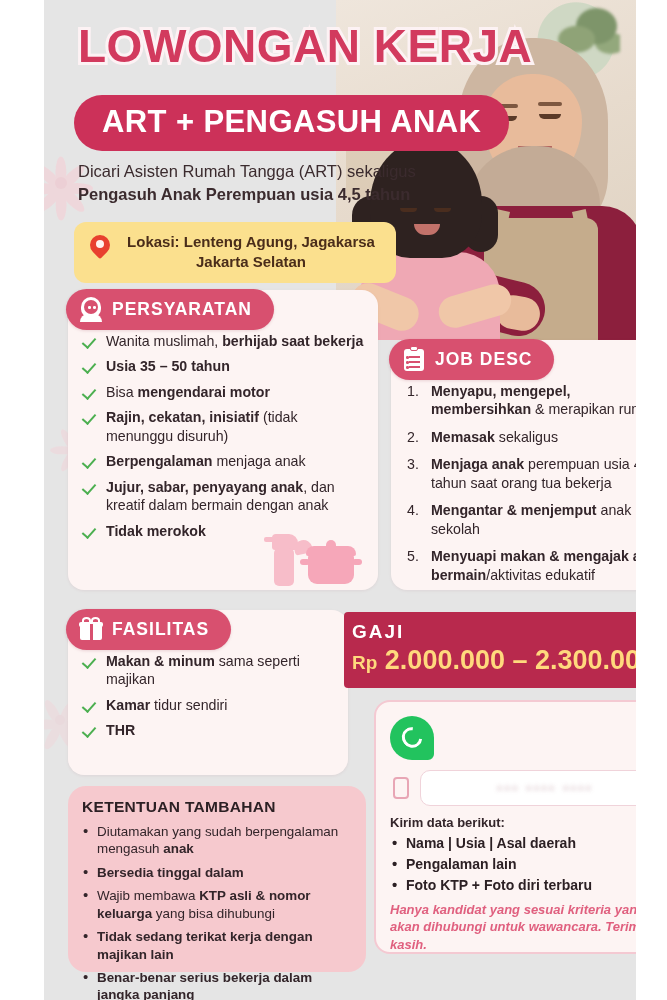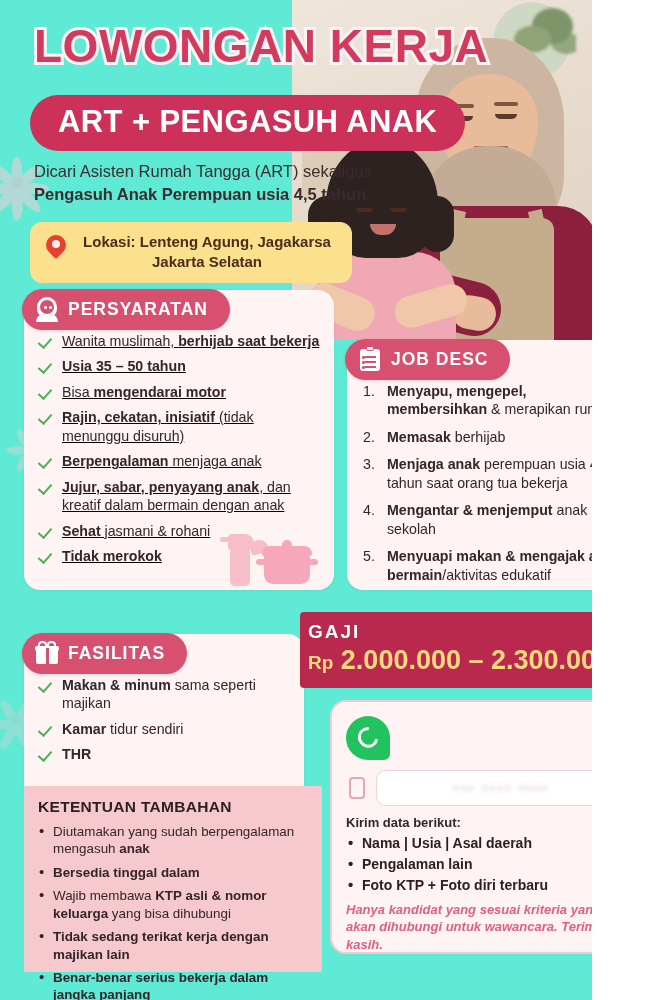--- a/index.html
+++ b/index.html
@@ -4,22 +4,23 @@
 <style>
   * { box-sizing: border-box; margin: 0; padding: 0; }
   html, body {
     width: 667px; height: 1000px;
     font-family: "Liberation Sans", sans-serif;
     overflow: hidden;
   }
   .poster {
     position: relative;
     width: 592px; height: 1000px;
-    background: #5eead4;
+    background: #e5e5e5;
     overflow: hidden;
+    margin-left: 44px;
   }
   
   .bg-flowers { position:absolute; inset:0; pointer-events:none; }
   .flower {
     position: absolute;
     opacity: .55;
   }
   .flower span {
     position:absolute; left:50%; top:50%;
     width: 46%; height: 16%;
@@ -236,21 +237,21 @@
     font-size:13px; color:#c8a8b0; letter-spacing:3px;
     filter: blur(2.4px); opacity:.85;
   }
   .wa-sub { margin-top:9px; font-size:13px; color:#33252a; font-weight:600; }
   ul.wa-list { list-style:none; margin-top:5px; }
   ul.wa-list li { position:relative; padding-left:16px; margin-bottom:5px;
     font-size:14px; font-weight:800; color:#2c2024; }
   ul.wa-list li::before { content:"•"; position:absolute; left:2px; top:-1px; font-size:15px; }
   .wa-note { margin-top:8px; font-size:13px; font-style:italic; color:#e0607f; line-height:1.34; font-weight:600; }
   
-  .ket { position:absolute; background:#f6c9ce; border-radius:2px; padding:12px 14px 14px; }
+  .ket { position:absolute; background:#f6c9ce; border-radius:18px; padding:12px 14px 14px; }
   .ket h3 { font-size:15.5px; font-weight:800; color:#2c2024; letter-spacing:.3px; margin-bottom:7px; }
   ul.ket-list { list-style:none; }
   ul.ket-list li { position:relative; padding-left:15px; margin-bottom:6px;
     font-size:13.4px; line-height:1.3; color:#33252a; }
   ul.ket-list li::before { content:"•"; position:absolute; left:1px; top:-2px; font-size:15px; }
   ul.ket-list li b { font-weight:800; }
   
   .decor-clean { position:absolute; opacity:.85; }
   .spray-body { position:absolute; left:10px; top:22px; width:20px; height:38px;
     background:#f7b4c2; border-radius:5px; }
@@ -383,40 +384,39 @@
 
   <div class="loc-pill">
     <span class="pin">
         <b></b>
         <i></i>
       </span>
     <span>Lokasi: Lenteng Agung, Jagakarsa</span><br>
     <span>Jakarta Selatan</span>
   </div>
 
-  <div class="card" style="left:24px;top:290px;width:310px;height:300px;text-decoration:underline;">
+  <div class="card" style="left:24px;top:290px;width:310px;height:300px;">
     <div class="badge">
       <span class="bi ic-hijab">
         <b></b>
           <i></i>
           <u></u>
           <span class="e" style="left:9px"></span>
           <span class="e" style="left:14px"></span>
       </span>
       <span>PERSYARATAN</span>
     </div>
     <div class="card-body">
       <ul class="checks">
         <li><span>Wanita muslimah, </span><b>berhijab saat bekerja</b><span></span></li>
         <li><span></span><b>Usia 35 – 50 tahun</b><span></span></li>
         <li><span>Bisa </span><b>mengendarai motor</b><span></span></li>
         <li><span></span><b>Rajin, cekatan, inisiatif</b><span> (tidak menunggu disuruh)</span></li>
         <li><span></span><b>Berpengalaman</b><span> menjaga anak</span></li>
         <li><span></span><b>Jujur, sabar, penyayang anak</b><span>, dan kreatif dalam bermain dengan anak</span></li>
-        <li><span></span><b>Sehat</b><span> jasmani &amp; rohani</span></li>
         <li><span></span><b>Tidak merokok</b><span></span></li>
       </ul>
     </div>
     <div class="decor-clean" style="left:196px;top:236px;width:110px;height:64px;">
       <div class="spray-noz"></div>
       <div class="spray-top"></div>
       <div class="spray-body"></div>
       <div class="brush"></div>
       <div class="pot-h1"></div>
       <div class="pot-h2"></div>
@@ -436,29 +436,29 @@
           <span class="ln" style="top:20px"></span>
         <span class="dt" style="top:10px"></span>
           <span class="dt" style="top:15px"></span>
           <span class="dt" style="top:20px"></span>
       </span>
       <span>JOB DESC</span>
     </div>
     <div class="card-body">
       <ol class="jobs">
         <li><b>Menyapu, mengepel, membersihkan</b><span> &amp; merapikan rumah</span></li>
-        <li><b>Memasak</b><span> berhijab</span></li>
+        <li><b>Memasak</b><span> sekaligus</span></li>
         <li><b>Menjaga anak</b><span> perempuan usia 4,5 tahun saat orang tua bekerja</span></li>
         <li><b>Mengantar &amp; menjemput</b><span> anak sekolah</span></li>
         <li><b>Menyuapi makan &amp; mengajak anak bermain</b><span>/aktivitas edukatif</span></li>
       </ol>
     </div>
   </div>
 
-  <div class="card" style="left:24px;top:634px;width:280px;height:165px;">
+  <div class="card" style="left:24px;top:610px;width:280px;height:165px;">
     <div class="badge">
       <span class="bi ic-gift">
         <b></b>
           <u></u>
           <span class="rb"></span>
         <span class="bw" style="left:3px;"></span>
           <span class="bw" style="left:12px;"></span>
       </span>
       <span>FASILITAS</span>
     </div>

